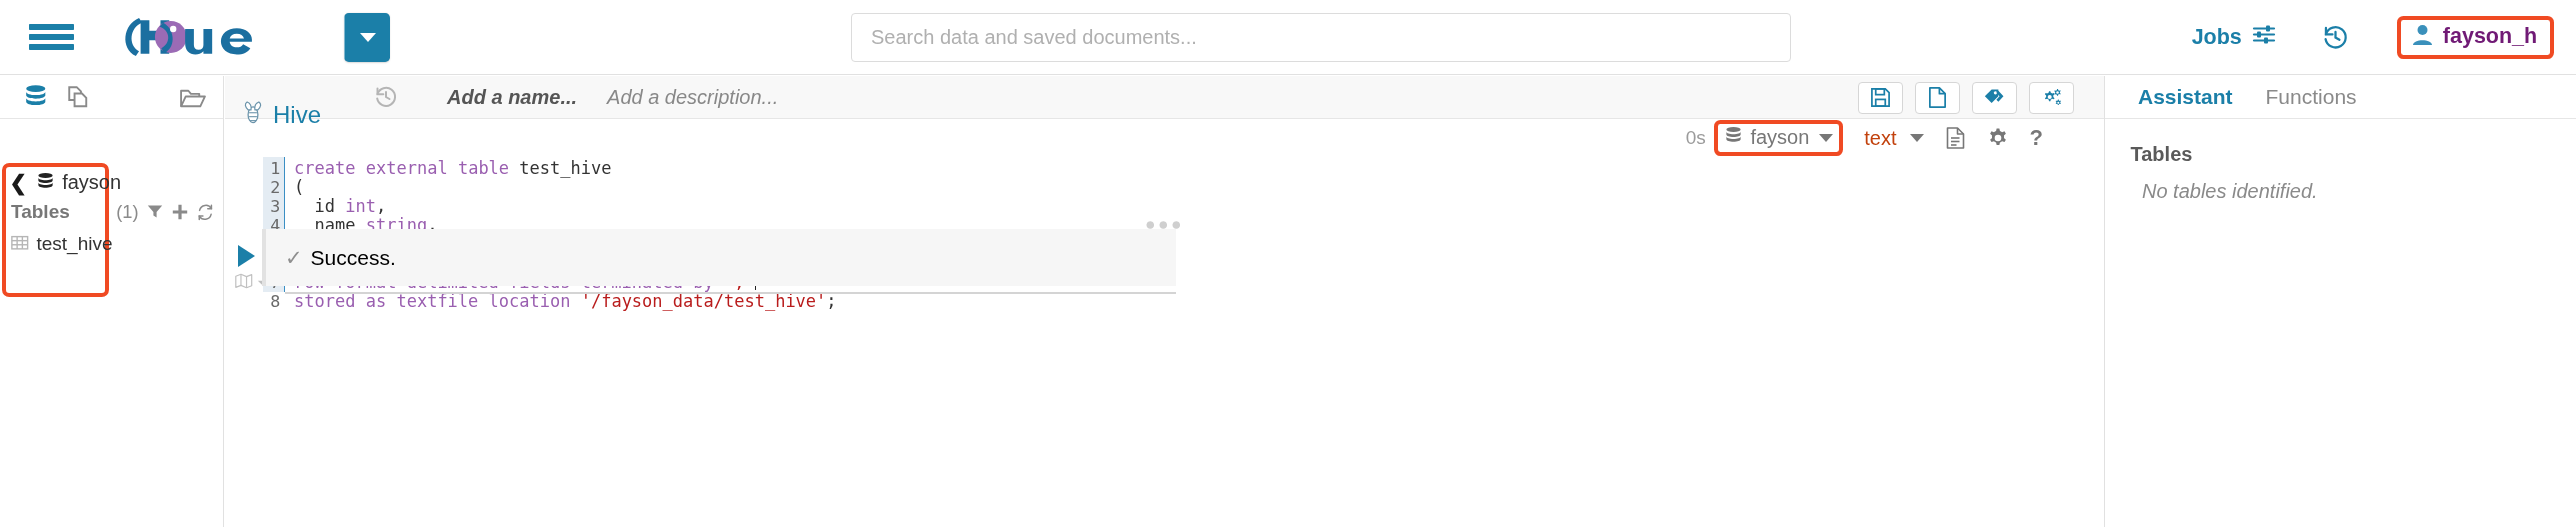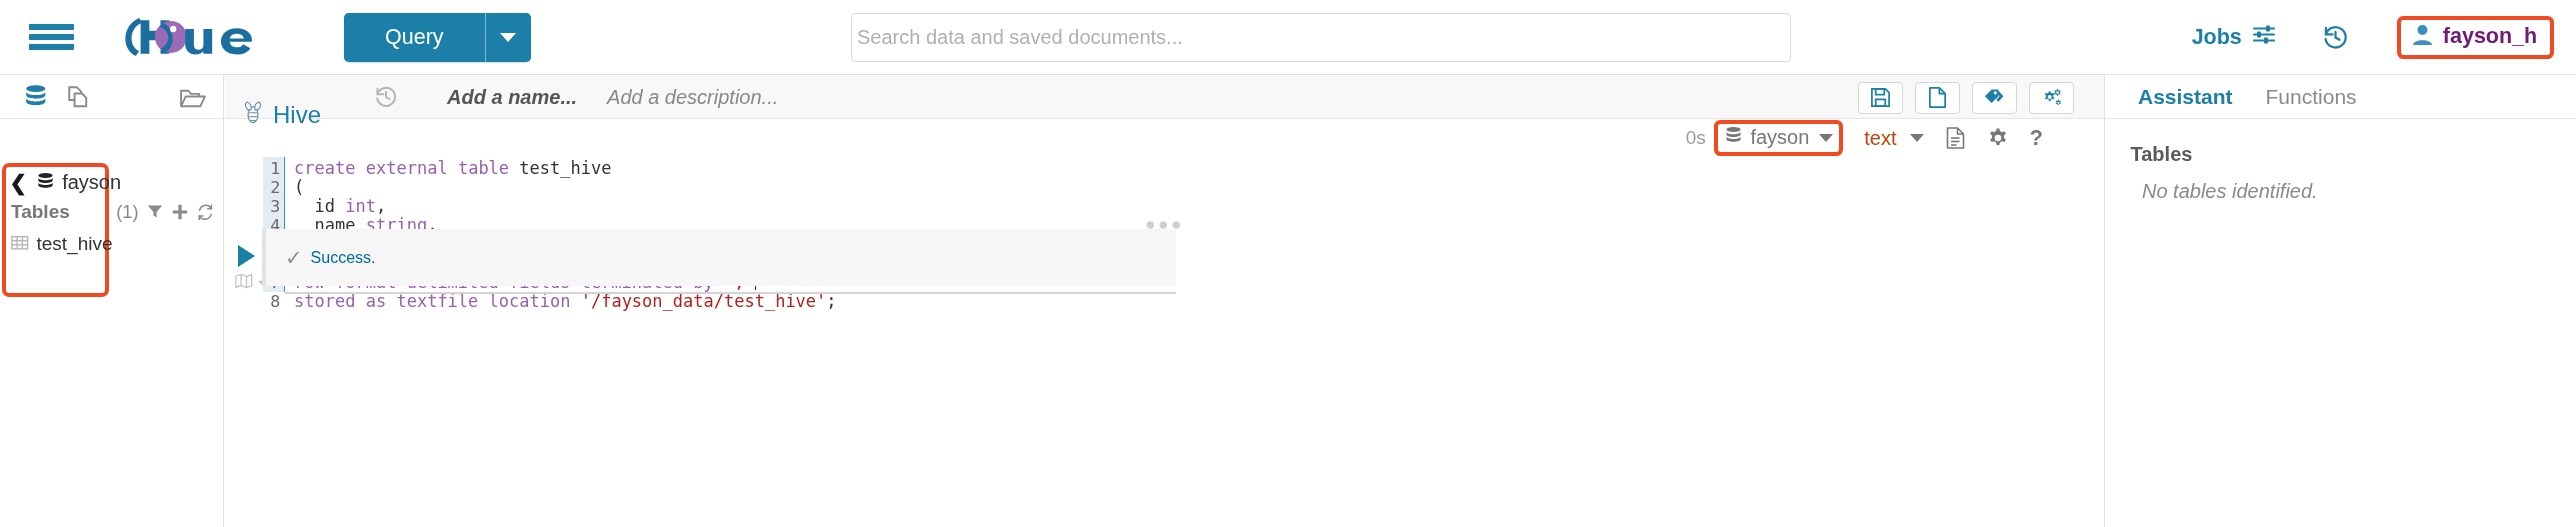--- a/index.html
+++ b/index.html
@@ -70,21 +70,21 @@
     position: absolute; left: 851px; top: 12.8px;
     width: 940px; height: 49px;
   }
   #search-input {
     width: 100%; height: 100%;
     border: 0.8px solid #dcdcdc;
     border-radius: 4px;
     background: #fff;
     font-size: 20px;
     color: #666;
-    padding: 0 5px;
+    padding: 0 19px;
     font-family: "Liberation Sans", sans-serif;
     outline: none;
   }
   #search-input::placeholder { color: #b0b0b0; }
 
   #topbar-right {
     position: absolute; right: 22px; top: 0; height: 75px;
     display: flex; align-items: center; gap: 8px;
   }
   #jobs-link {
@@ -321,21 +321,21 @@
   
   #result-box {
     position: absolute; left: 37px; top: 153px;
     width: 914px; height: 57px;
     background: #f6f6f6;
     border-left: 4px solid #e2e2e2;
     display: flex; align-items: center;
     padding-left: 19px;
   }
   #result-box .chk { color: #8f8f8f; font-size: 21px; margin-right: 8px; }
-  #result-text { font-size: 16px; color: #0369a1; }
+  #result-text { font-size: 21px; color: #000000; }
 
   
   #rightpanel {
     position: absolute; left: 2104px; top: 76px;
     width: 472px; height: 452px;
     background: #fff;
     border-left: 0.8px solid #e1e1e1;
   }
   #rp-tabs {
     height: 43px;
@@ -379,21 +379,20 @@
       <path d="M64 12 C78 18 82 42 66 50 L62 44 C74 38 74 22 60 17 Z" fill="#1b6fa0"></path>
       <circle cx="77" cy="20" r="4" fill="#ffffff"></circle>
 
       <path d="M92 20 h11 v20 c0 4 2 6 6 6 s6-2 6-6 V20 h11 v31 h-11 v-3 c-3 3 -6 4 -10 4 c-8 0 -13 -5 -13 -14 Z" fill="#1b6fa0"></path>
 
       <path d="M157 19 c-12 0 -20 7 -20 16.5 S145 52 157 52 c8 0 14 -3 17 -8 l-9 -5 c-2 3 -4 4 -8 4 c-5 0 -8 -2 -9 -7 h28 c0 -1 0 -2 0 -3 C176 26 169 19 157 19 Z M148 32 c1 -4 4 -6 9 -6 s8 2 9 6 Z" fill="#1b6fa0"></path>
     </svg>
   </div>
 
   <div id="query-btn-group" data-name="query-button-group">
-    <button id="query-btn" data-name="query-button">Query</button>
     <div id="query-caret" data-name="chevron-down-icon">
         <div class="tri"></div>
       </div>
   </div>
 
   <div id="search-wrap" data-name="search-box">
     <input id="search-input" type="text" data-name="search-input" placeholder="Search data and saved documents..." style="">
   </div>
 
   <div id="topbar-right" data-name="topnav-right-group">

